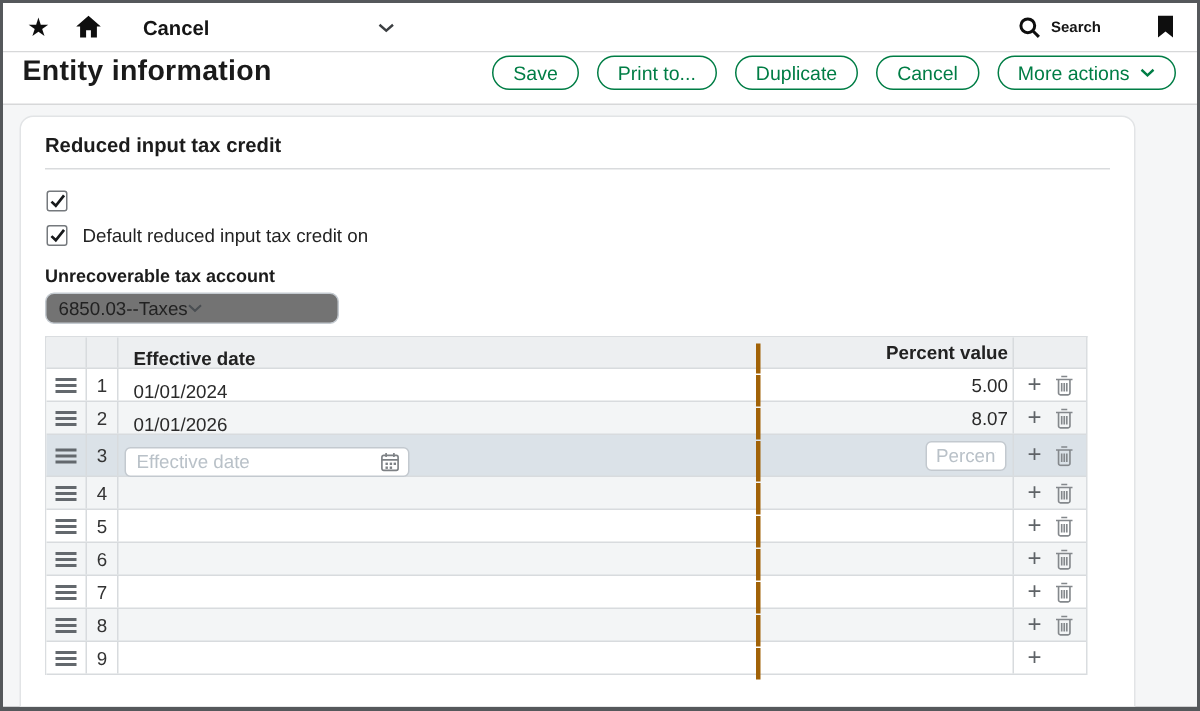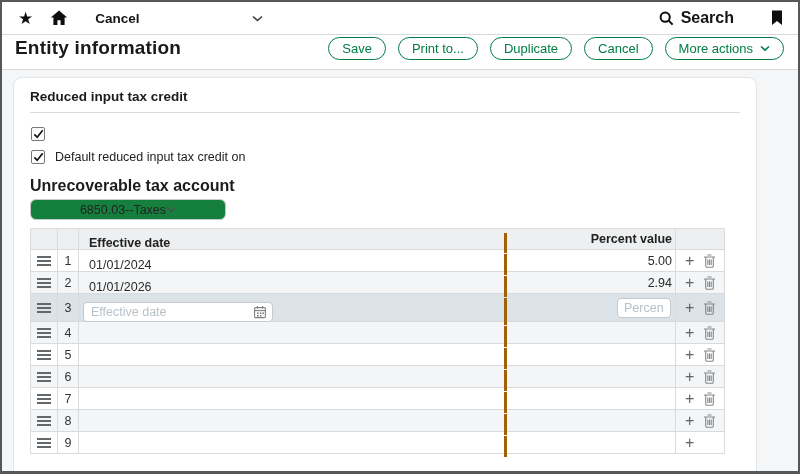--- a/index.html
+++ b/index.html
@@ -19,21 +19,21 @@
   }
   .star-icon { font-size:17px; line-height:1; color:#0e0e0e; margin-right:17px; cursor:pointer; }
   .home-icon { margin-right:27px; cursor:pointer; display:flex; }
   .company-select {
     display:flex; align-items:center; justify-content:space-between;
     width:168px; cursor:pointer;
   }
   .company-select .lbl { font-weight:700; font-size:13.5px; color:#151515; }
   .tb-spacer { flex:1; }
   .searchbox { display:flex; align-items:center; gap:7px; cursor:pointer; }
-  .searchbox .lbl { font-weight:700; font-size:16px; color:#151515; }
+  .searchbox .lbl { font-weight:700; font-size:10px; color:#151515; }
   .bookmark-icon { margin-left:37px; display:flex; cursor:pointer; }
 
   
   .titlebar {
     flex:0 0 35px; display:flex; align-items:center; justify-content:space-between;
     padding:0 14px 8px 13px; border-bottom:1px solid #d7d8d9; background:#fff;
   }
   .page-title { margin:0; font-size:19px; font-weight:700; color:#1a1a1a; letter-spacing:.2px; }
   .actions { display:flex; gap:12px; align-items:center; }
   .btn {
@@ -52,24 +52,24 @@
   .section-heading { font-size:13.5px; font-weight:700; color:#1c1c1c; margin:11px 0 8px; }
   .rule { border-bottom:1px solid #d9dbdd; margin-bottom:13px; }
 
   .checkrow { display:flex; align-items:center; gap:10px; height:15px; margin:0 0 8px 1px; cursor:pointer; }
   .checkbox {
     width:14px; height:14px; flex:0 0 14px; border:1px solid #75797d; border-radius:2px;
     background:#fff; display:flex; align-items:center; justify-content:center;
   }
   .checkrow .lbl { font-size:12.5px; color:#222; }
 
-  .field-label { font-weight:700; font-size:16px; color:#1c1c1c; margin:13px 0 4px; }
+  .field-label { font-weight:700; font-size:12px; color:#1c1c1c; margin:13px 0 4px; }
   .select {
-    width:196px; height:21px; border:1px solid #c4cad0; border-radius:6px; background:#15803d;
-    display:flex; align-items:center; justify-content:center; padding:4px 8px;
+    width:196px; height:21px; border:1px solid #c4cad0; border-radius:6px; background:#737373;
+    display:flex; align-items:center; justify-content:flex-start; padding:4px 8px;
     font-size:12.5px; color:#222; cursor:pointer;
   }
 
   
   .table { margin-top:8px; width:695px; border:1px solid #dadde0; border-bottom:none; font-size:12.5px; color:#2b2b2b; }
   .trow { display:flex; align-items:center; height:22px; border-bottom:1px solid #d8dbde; background:#fff; }
   .trow.thead { height:21px; background:#edeff1; font-weight:700; color:#222; }
   .trow.alt { background:#f3f5f6; }
   .trow.hl { background:#dbe2e8; height:28px; }
   .cell { height:100%; display:flex; align-items:center; }
@@ -214,21 +214,21 @@
             </span>
           </div>
         </div>
 
         <div class="trow alt">
           <div class="cell c-drag">
               <span class="drag-bars"></span>
             </div>
           <div class="cell c-num">2</div>
           <div class="cell c-date">01/01/2026</div>
-          <div class="cell c-pct">2.94</div>
+          <div class="cell c-pct">8.07</div>
           <div class="cell c-act">
             <span class="plus-icon">+</span>
             <span class="trash-icon">
               <svg width="13" height="14" viewBox="0 0 13 14">
                   <path d="M4.5 1 h4 M1 3 h11 M2.7 3 v9 a1.2 1.2 0 0 0 1.2 1.2 h5.2 a1.2 1.2 0 0 0 1.2 -1.2 v-9 M4.8 5.4 v5.6 M6.5 5.4 v5.6 M8.2 5.4 v5.6" fill="none" stroke="#84888c" stroke-width="1.1"></path>
                 </svg>
             </span>
           </div>
         </div>
 

